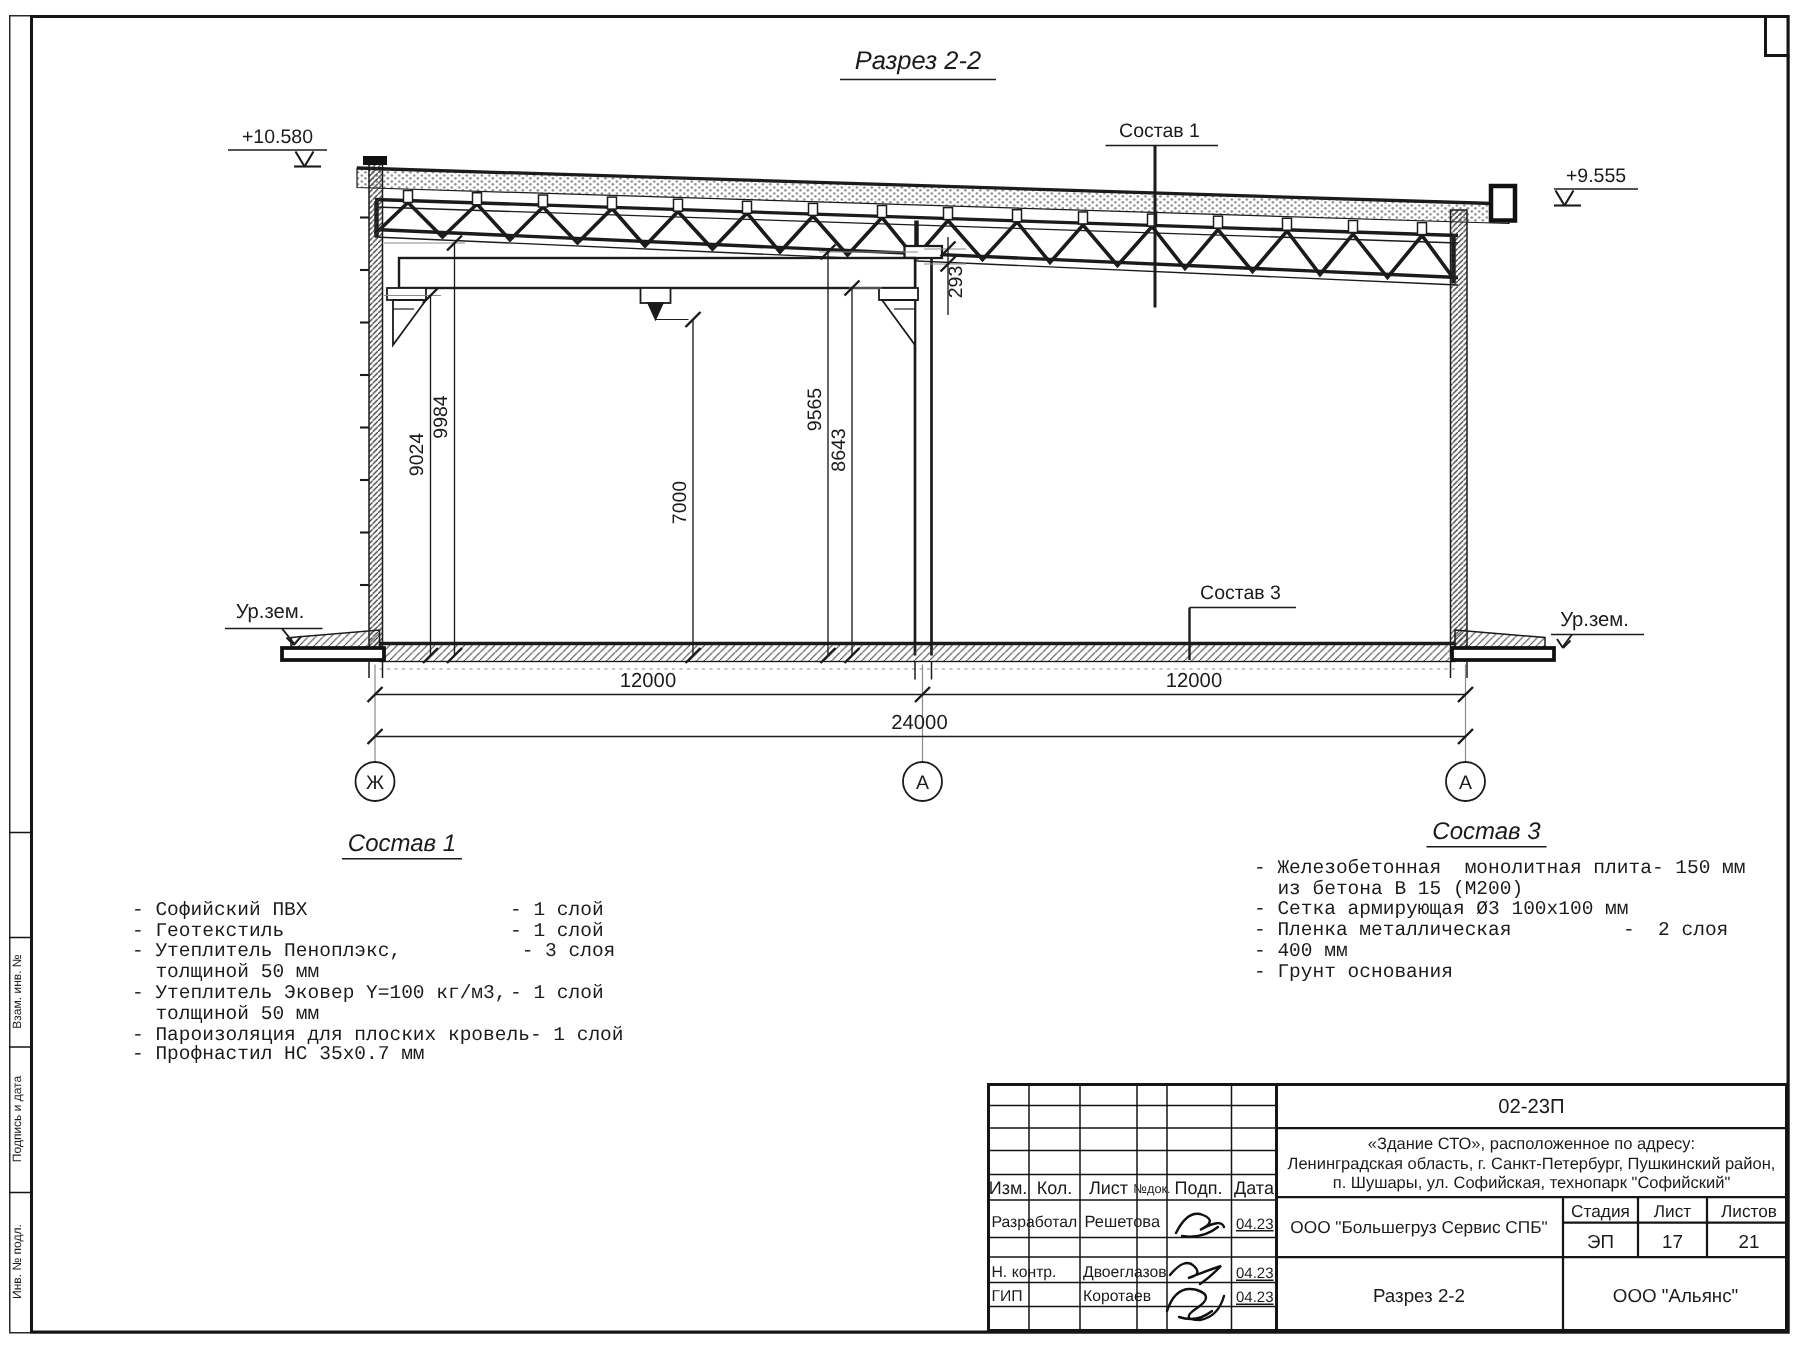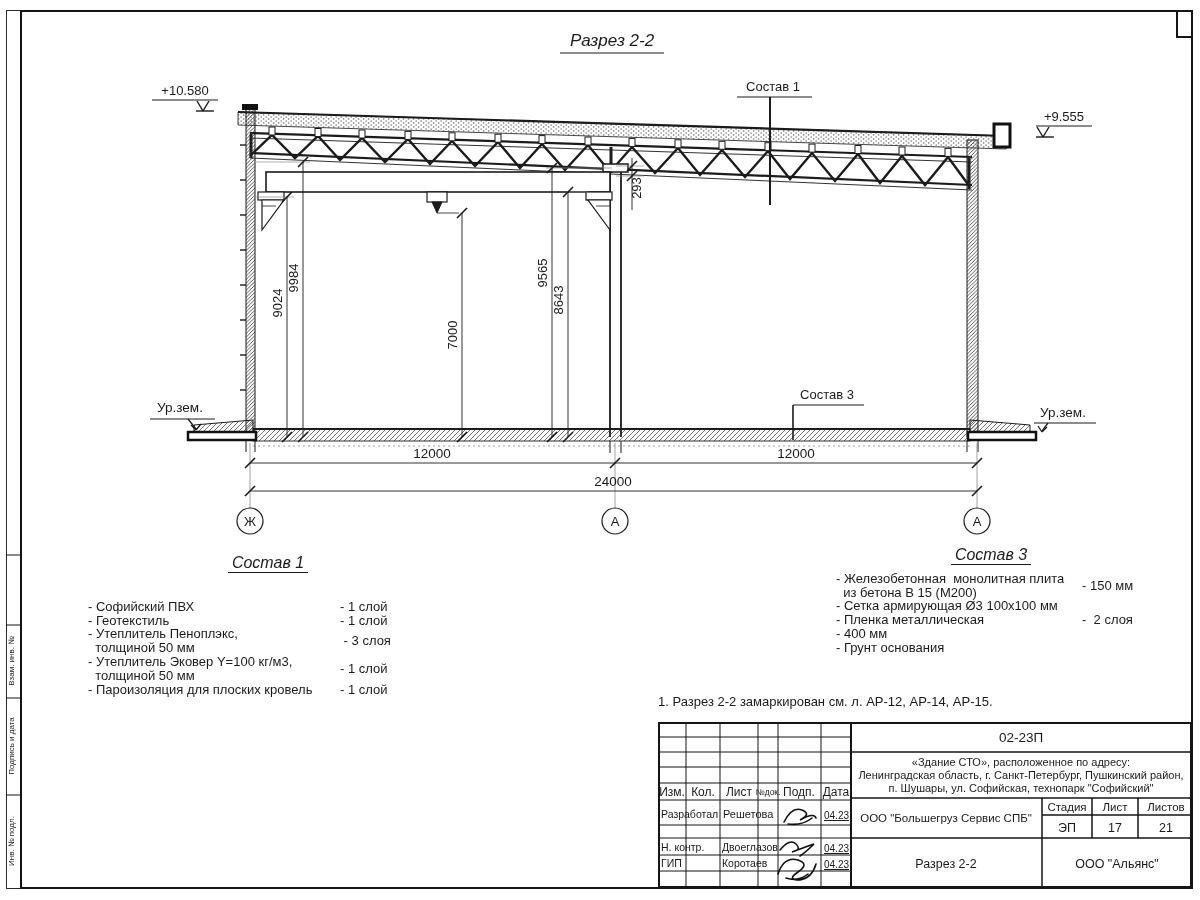--- a/index.html
+++ b/index.html
@@ -7,21 +7,21 @@
         font-family:"Liberation Sans",sans-serif;color:#1b1b1b;}
   .abs{position:absolute;}
   
   #outer-border{left:6px;top:10px;width:1187px;height:879px;border:1px solid #2a2a2a;box-sizing:border-box;}
   #inner-frame{left:20px;top:10px;width:1173px;height:879px;border:2px solid #151515;box-sizing:border-box;}
   #corner-box{left:1176px;top:12px;width:17px;height:26px;border:2px solid #151515;border-top:none;box-sizing:border-box;background:#fff;}
   
   .sostav{font-size:13px;line-height:13.8px;}
   .sostav h3{margin:0 0 10px 0;font-size:16px;font-style:italic;font-weight:normal;text-align:center;}
   .sostav h3 span{border-bottom:1px solid #1b1b1b;padding:0 4px 1px 4px;}
-  .li{display:flex;align-items:center;}
+  .li{display:flex;align-items:flex-start;font-family:Liberation Mono, monospace;}
   .nm{white-space:pre;flex:none;}
   .vl{white-space:pre;}
   #sostav1 .nm{min-width:252px;}
   #sostav3 .nm{min-width:246px;}
   #note{font-size:13px;}
   text{font-family:"Liberation Sans",sans-serif;fill:#1b1b1b;}
 </style>
 </head>
 <body>
 
@@ -285,20 +285,24 @@
       </div>
     <div class="li">
         <span class="nm">- Утеплитель Эковер Y=100 кг/м3,
   толщиной 50 мм</span>
         <span class="vl">- 1 слой</span>
       </div>
     <div class="li">
         <span class="nm">- Пароизоляция для плоских кровель</span>
         <span class="vl">- 1 слой</span>
       </div>
+    <div class="li">
+        <span class="nm">- Профнастил НС 35х0.7 мм</span>
+        <span class="vl"></span>
+      </div>
   </div>
 
   <div class="abs sostav" id="sostav3" style="left:836px;top:548px;width:310px;">
     <h3><span>Состав 3</span></h3>
     <div class="li">
         <span class="nm">- Железобетонная  монолитная плита
   из бетона В 15 (М200)</span>
         <span class="vl">- 150 мм</span>
       </div>
     <div class="li">
@@ -311,21 +315,20 @@
       </div>
     <div class="li">
         <span class="vl">- 400 мм</span>
       </div>
     <div class="li">
         <span class="nm">- Грунт основания</span>
         <span class="vl"></span>
       </div>
   </div>
 
-  <div class="abs" id="note" style="left:658px;top:694px;width:520px;">1. Разрез 2-2 замаркирован см. л. АР-12, АР-14, АР-15.</div>
 
   <svg class="abs" style="left:658px;top:722px;" width="534" height="166" viewBox="0 0 534 166">
     <rect x="1" y="1" width="532" height="164" fill="#fff" stroke="#151515" stroke-width="2"></rect>
 
     <g stroke="#151515" stroke-width="1">
       <line x1="28" y1="0" x2="28" y2="166"></line>
         <line x1="62" y1="0" x2="62" y2="166"></line>
       <line x1="100" y1="0" x2="100" y2="166"></line>
         <line x1="120" y1="0" x2="120" y2="166"></line>
       <line x1="163" y1="0" x2="163" y2="166"></line>

